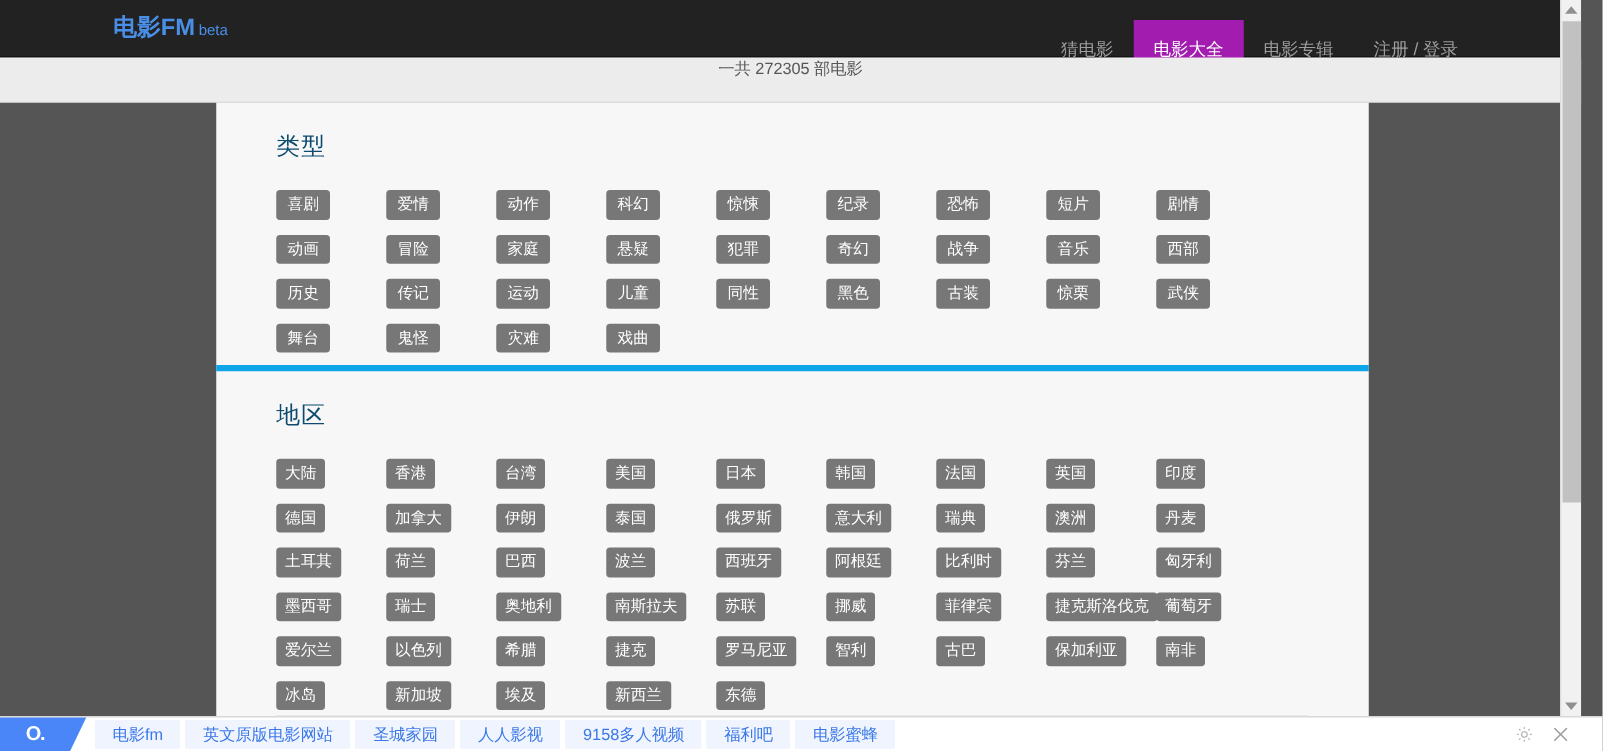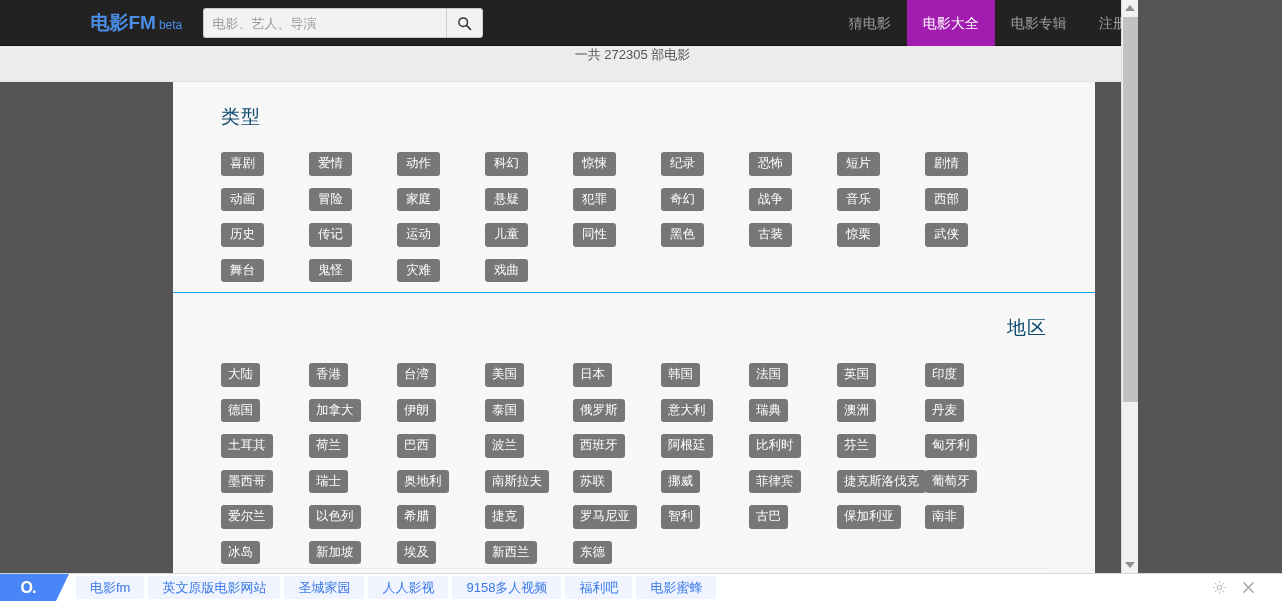--- a/index.html
+++ b/index.html
@@ -9,21 +9,21 @@
     width: 1282px; height: 601px;
     overflow: hidden;
     font-family: "Liberation Sans", "DejaVu Sans", sans-serif;
   }
   body { background: #555555; }
 
   
   #viewport {
     position: absolute;
     left: 0; top: 0;
-    width: 1138px; height: 573px;
+    width: 1265px; height: 573px;
     background: #555555;
     overflow: hidden;
     padding-left: 12px;
   }
 
   
   #navbar {
     position: absolute;
     left: 0; top: 0;
     width: 1265px; height: 46px;
@@ -82,21 +82,21 @@
     cursor: pointer;
     padding: 0;
     display: flex;
     align-items: center;
     justify-content: center;
   }
   #search-button svg { display:block; }
 
   #nav-menu {
     position: absolute;
-    right: 0px; top: 0;
+    right: 0px; top: 16px;
     height: 46px;
     display: flex;
     align-items: stretch;
   }
   .nav-item {
     display: flex;
     align-items: center;
     padding: 0 16px;
     color: #9d9d9d;
     font-size: 14px;
@@ -127,21 +127,21 @@
     position: absolute;
     left: 173px; top: 82px;
     width: 922px;
     min-height: 491px;
     background: #f7f7f7;
     padding: 0 0 0 0;
   }
   .section {
     padding: 22px 48px 10px 48px;
   }
-  .section + .section { border-top: 1px solid #0ea5e9; text-align: right; }
+  .section + .section { border-top: 5px solid #0ea5e9; }
   .section-title {
     font-size: 19px;
     color: #0c4a6e;
     font-weight: normal;
     margin: 0 0 22px 0;
     letter-spacing: 1px;
   }
   .tag-grid {
     display: grid;
     grid-template-columns: repeat(9, 88px);
@@ -265,31 +265,20 @@
 </head>
 <body>
 
 <div id="viewport">
 
   <div id="navbar">
     <div class="nav-inner">
 
       <a id="brand" href="#"><span>电影FM</span><span class="beta">beta</span></a>
 
-      <div id="search-form">
-        <input id="search-input" type="text" placeholder="电影、艺人、导演" style="">
-        <button id="search-button">
-          <span>
-            <svg width="15" height="15" viewBox="0 0 16 16" aria-hidden="true">
-              <circle cx="6.6" cy="6.6" r="4.6" fill="none" stroke="#333" stroke-width="1.6"></circle>
-              <line x1="10.1" y1="10.1" x2="14.4" y2="14.4" stroke="#333" stroke-width="1.8" stroke-linecap="round"></line>
-            </svg>
-          </span>
-        </button>
-      </div>
 
       <nav id="nav-menu">
         <a class="nav-item" href="#">猜电影</a>
         <a class="nav-item active" href="#">电影大全</a>
         <a class="nav-item" href="#">电影专辑</a>
         <a class="nav-item" href="#">注册 / 登录</a>
       </nav>
 
     </div>
   </div>

